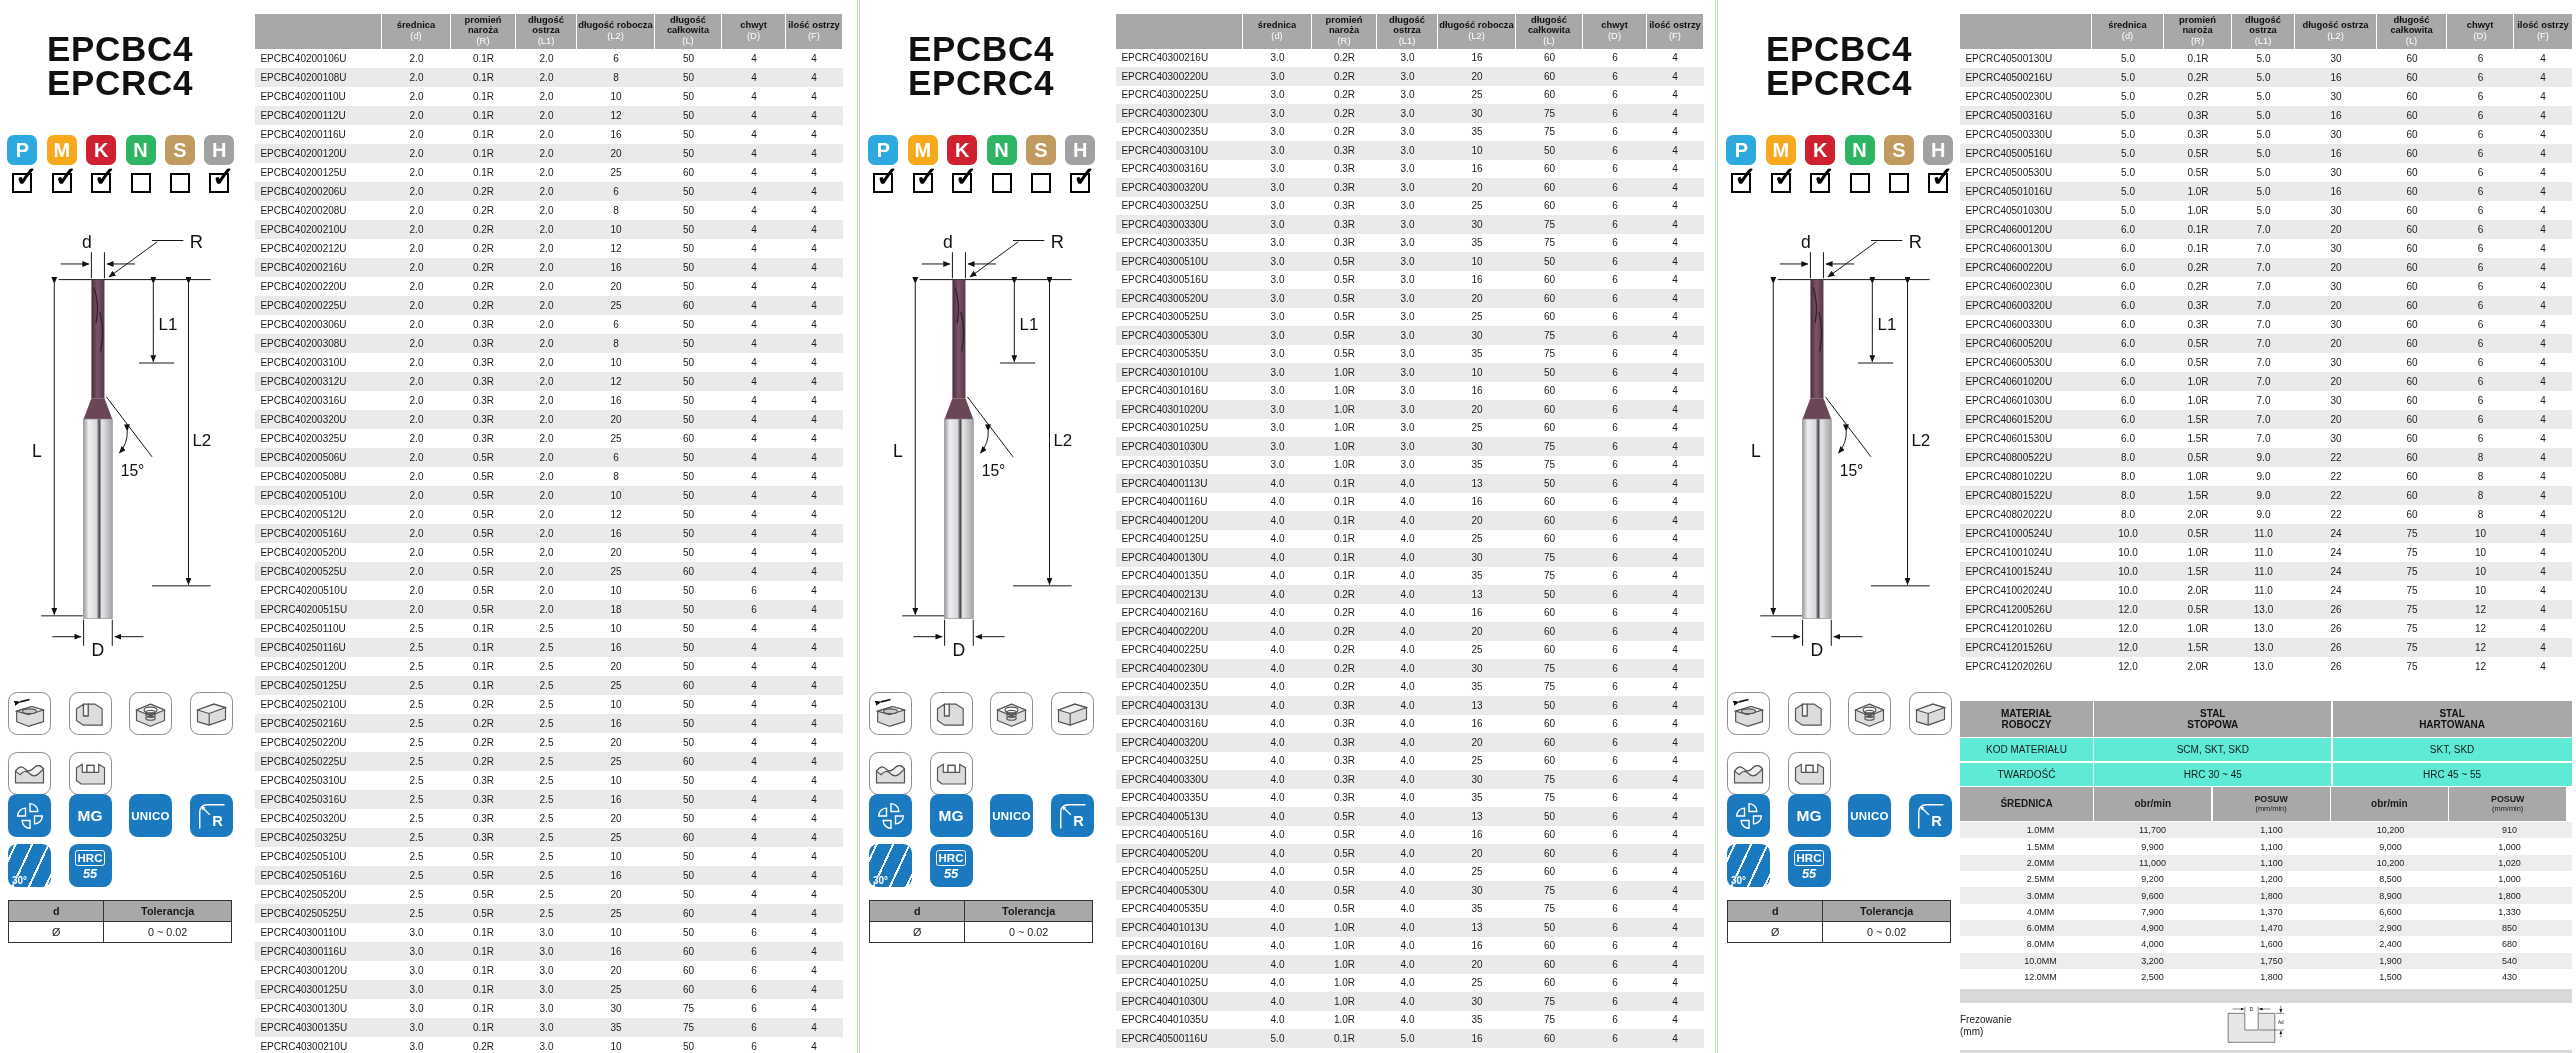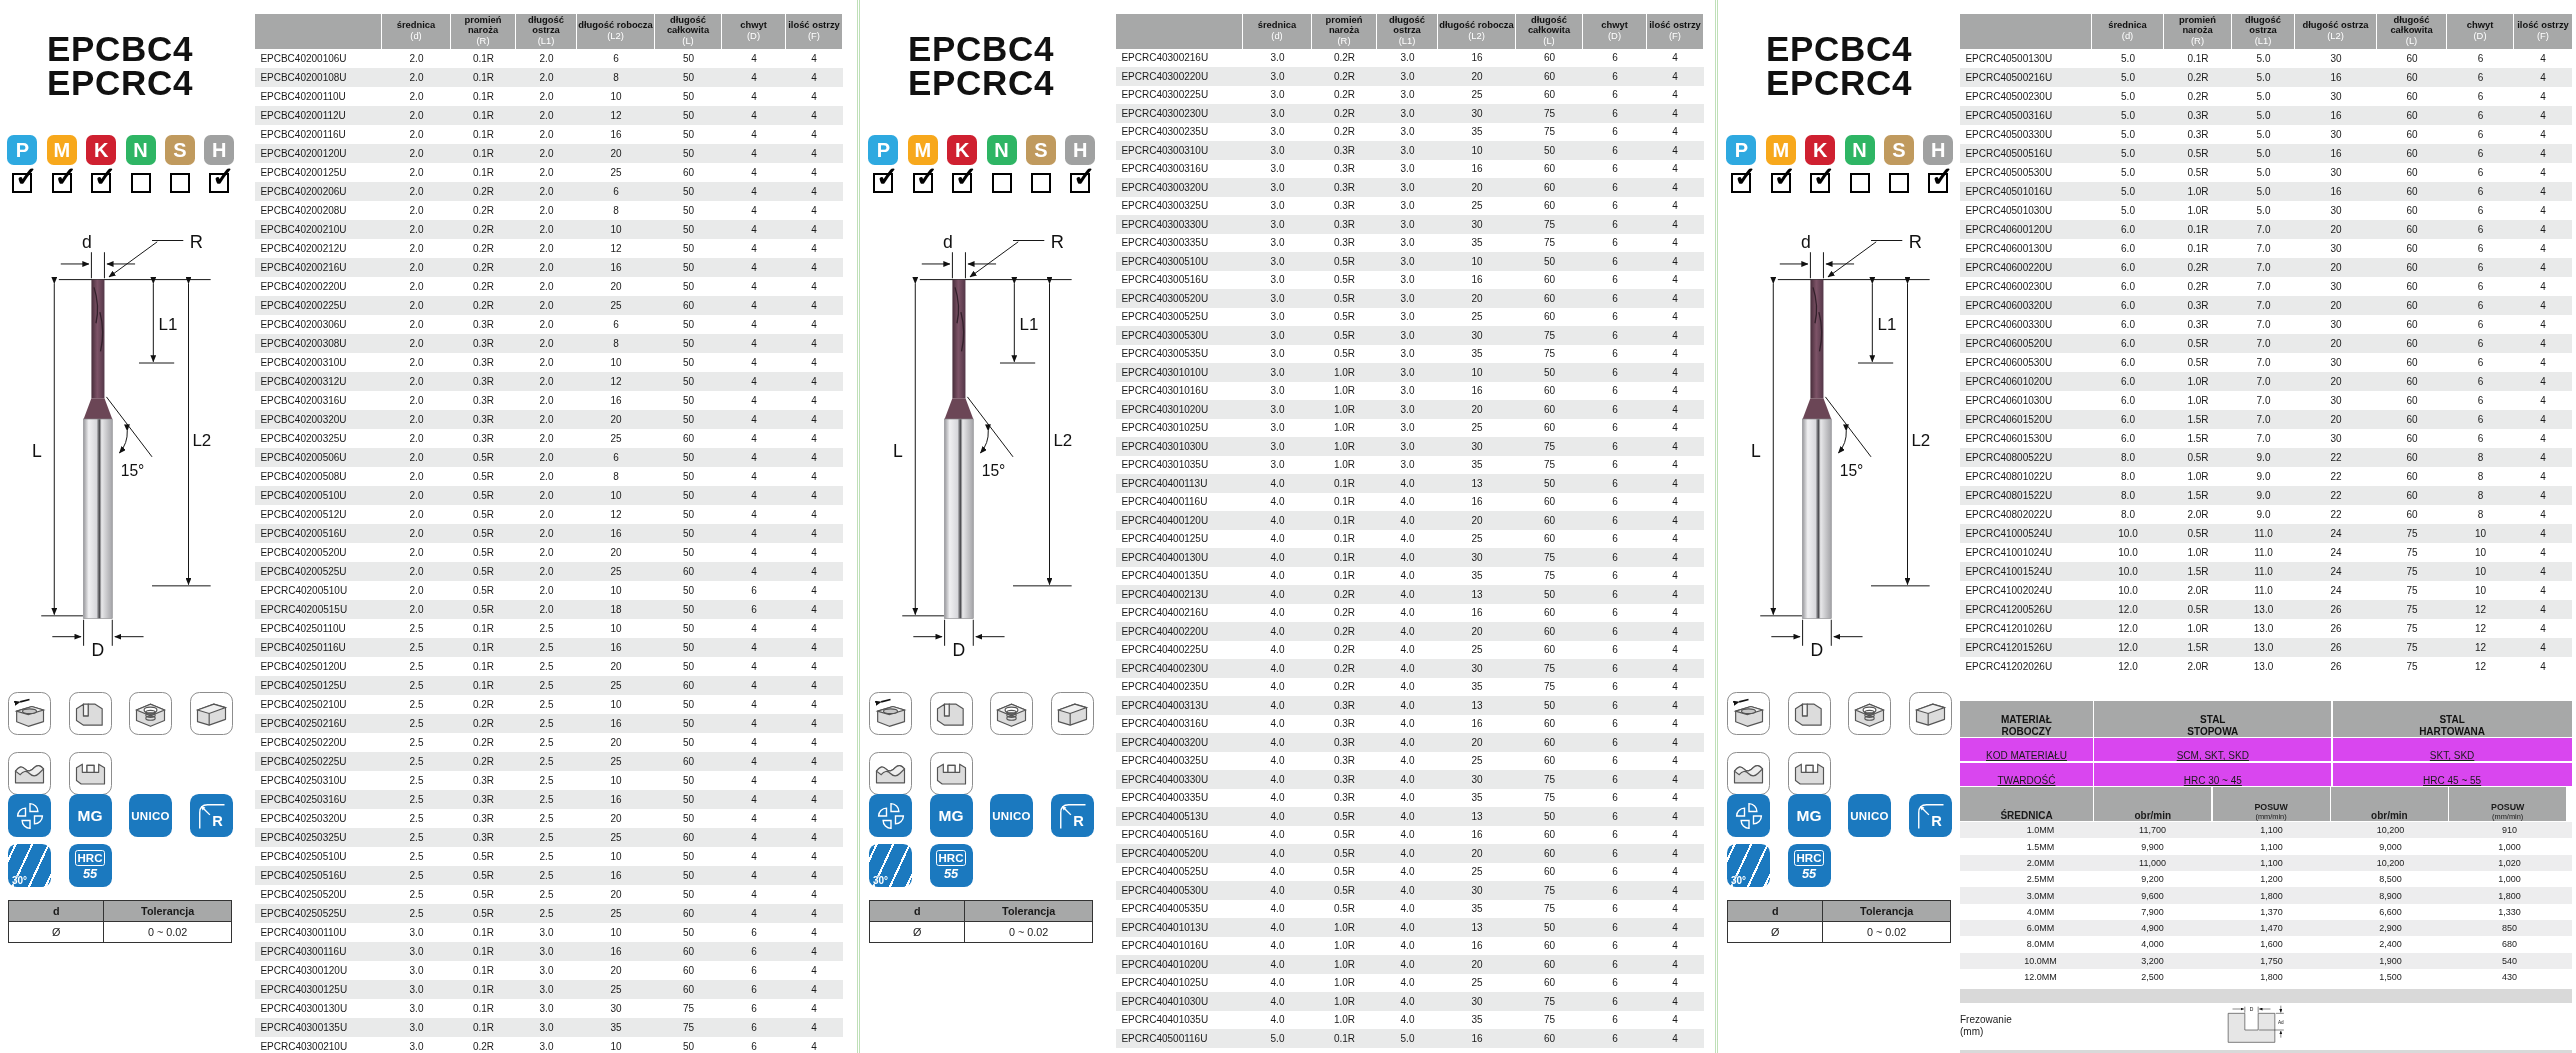--- a/index.html
+++ b/index.html
@@ -51,22 +51,22 @@
   .g8a .c4{width:78px;} .g8a .c5{width:67px;} .g8a .c6{width:64px;} .g8a .c7{width:56px;}
   
   .g8b .c0{width:132px;} .g8b .c1{width:72px;} .g8b .c2{width:68px;} .g8b .c3{width:63px;}
   .g8b .c4{width:82px;} .g8b .c5{width:70px;} .g8b .c6{width:67px;} .g8b .c7{width:58px;}
   #panel1 .rows .trow{height:19px;}
   #panel2 .rows .trow{height:18.5px;}
   #panel3 .rows .trow{height:19px;}
   
   .cut{position:absolute;left:241px;top:701px;width:612px;}
   .cr{display:flex;margin-bottom:1.3px;}
-  .cr > div{box-sizing:border-box;display:flex;flex-direction:column;align-items:center;justify-content:flex-end;text-align:center;}
-  .cgrey{background:#a7a8a8;} .clight{background:#d946ef;text-decoration:underline;}
+  .cr > div{box-sizing:border-box;display:flex;flex-direction:column;align-items:center;justify-content:center;text-align:center;}
+  .cgrey{background:#a7a8a8;} .clight{background:#5eead4;}
   .cl0{width:133px;margin-right:1.3px;} .cl1{width:237px;margin-right:1.3px;} .cl2{width:239px;}
   .cs0{width:133px;margin-right:1.3px;} .cs{width:117px;margin-right:1.3px;} .cs:last-child{margin-right:0;}
   .cr1{height:36px;} .cr23{height:23px;} .cr4{height:34px;}
   .cr .l1{font-size:10px;font-weight:bold;line-height:11.5px;color:#111;}
   .cr23 > div{font-size:10px;}
   .cr4 .big{font-size:10px;font-weight:bold;}
   .cr4 .sm{font-size:8.8px;font-weight:bold;line-height:9.4px;}
   .cr4 .smu{font-size:7.4px;line-height:8px;}
   .cutrows .trow{height:16.3px;}
   .cutrows .trow:nth-child(odd){background:#ededee;}

